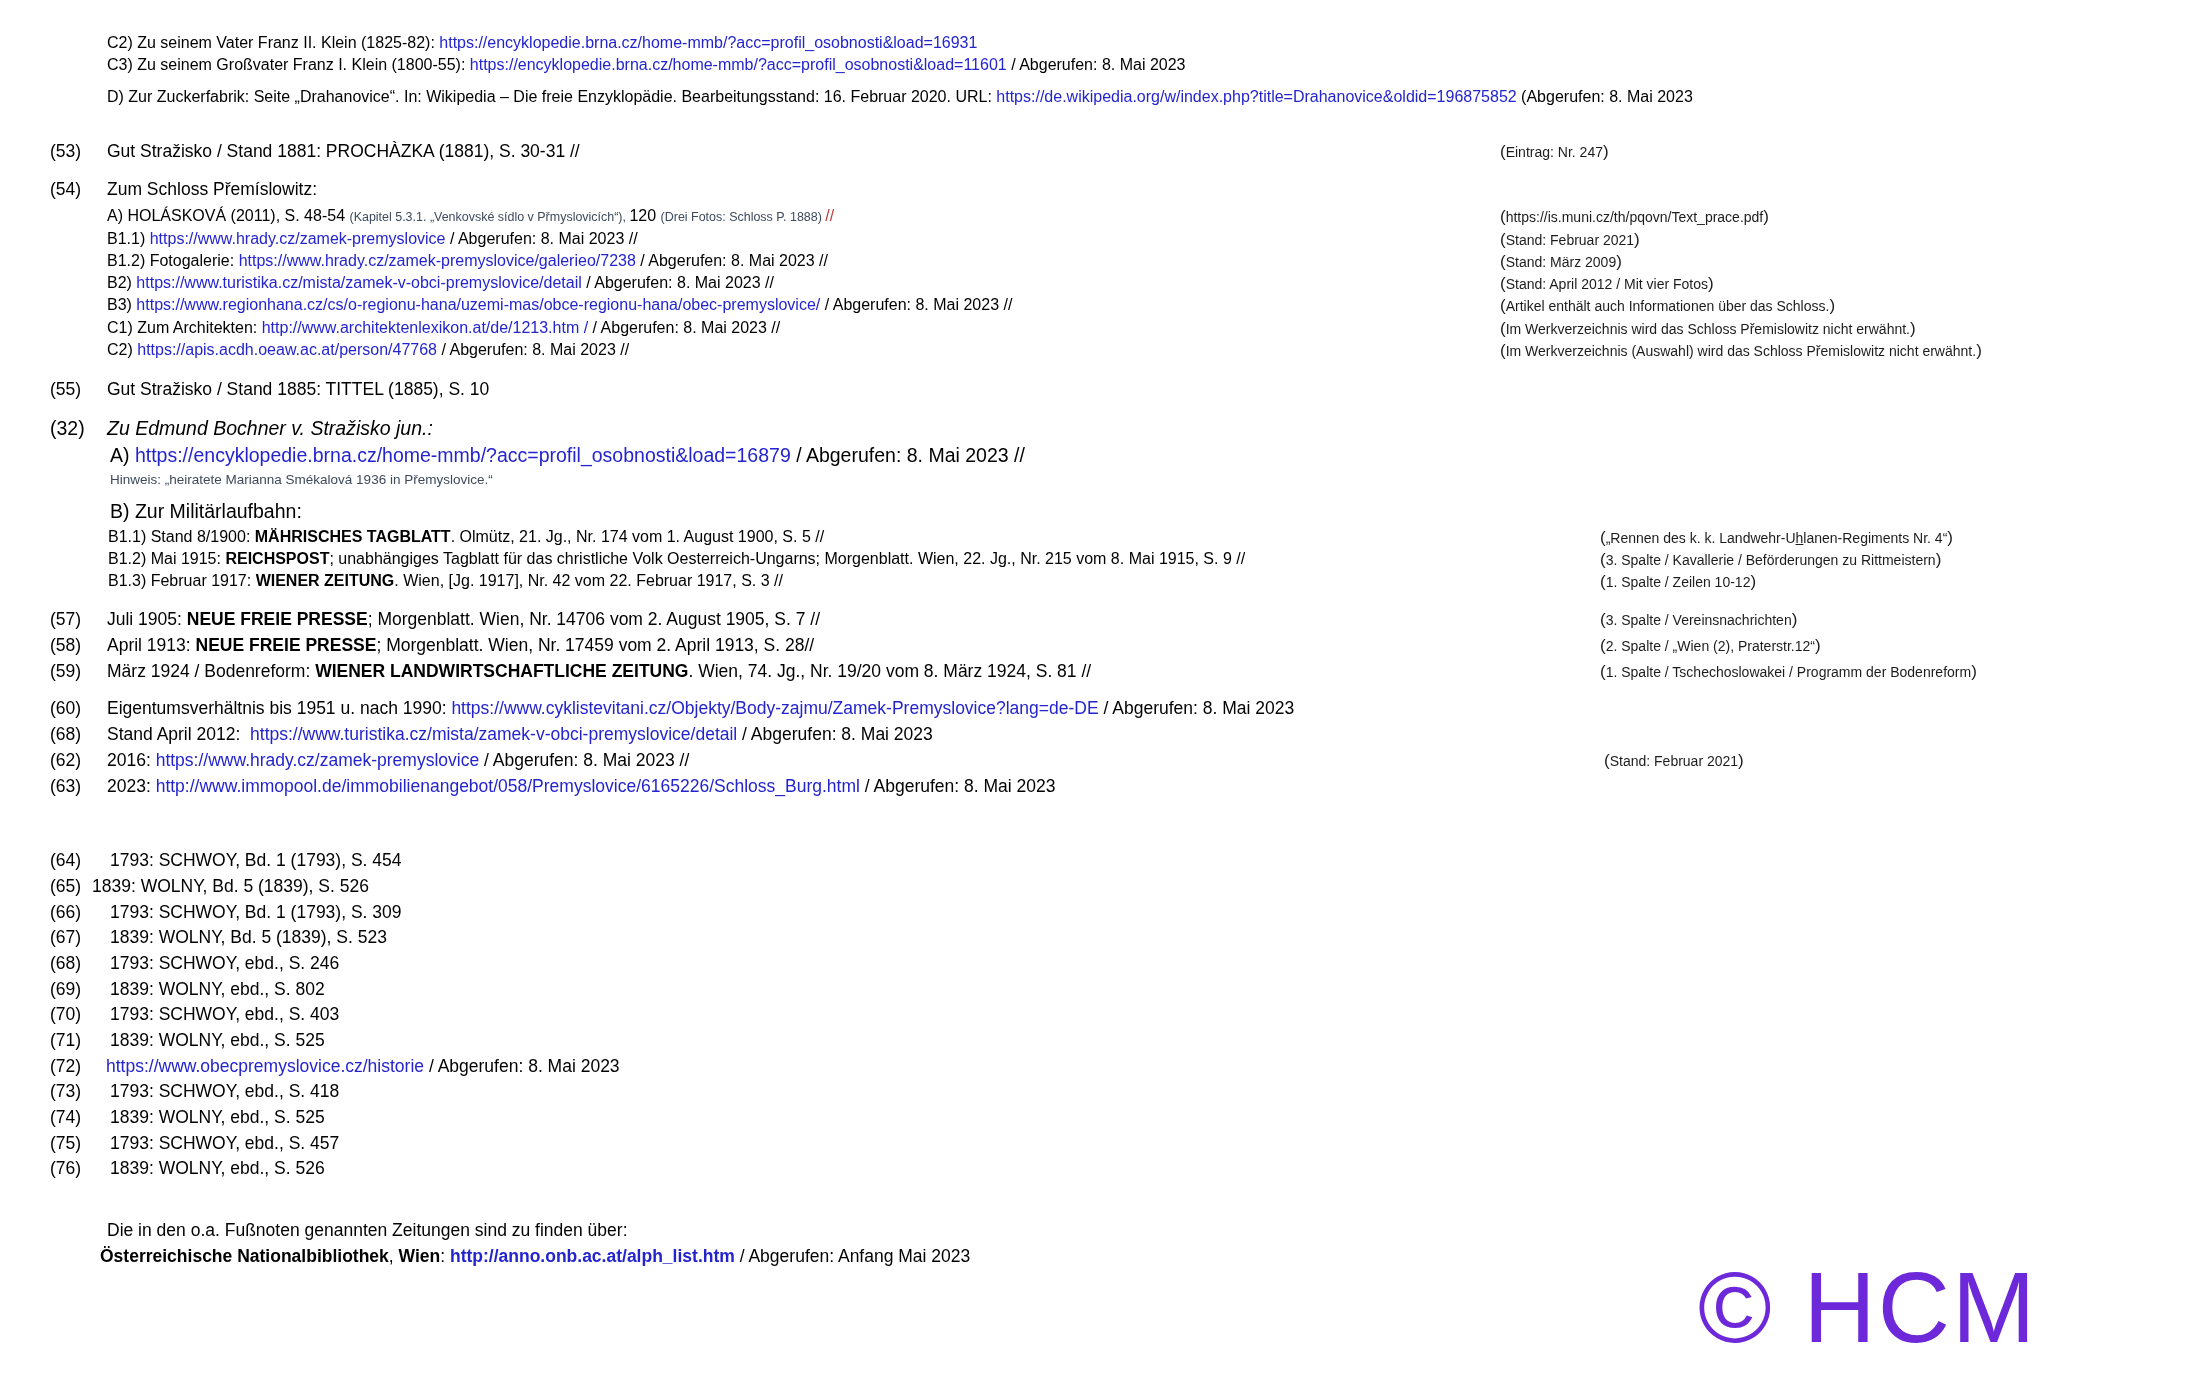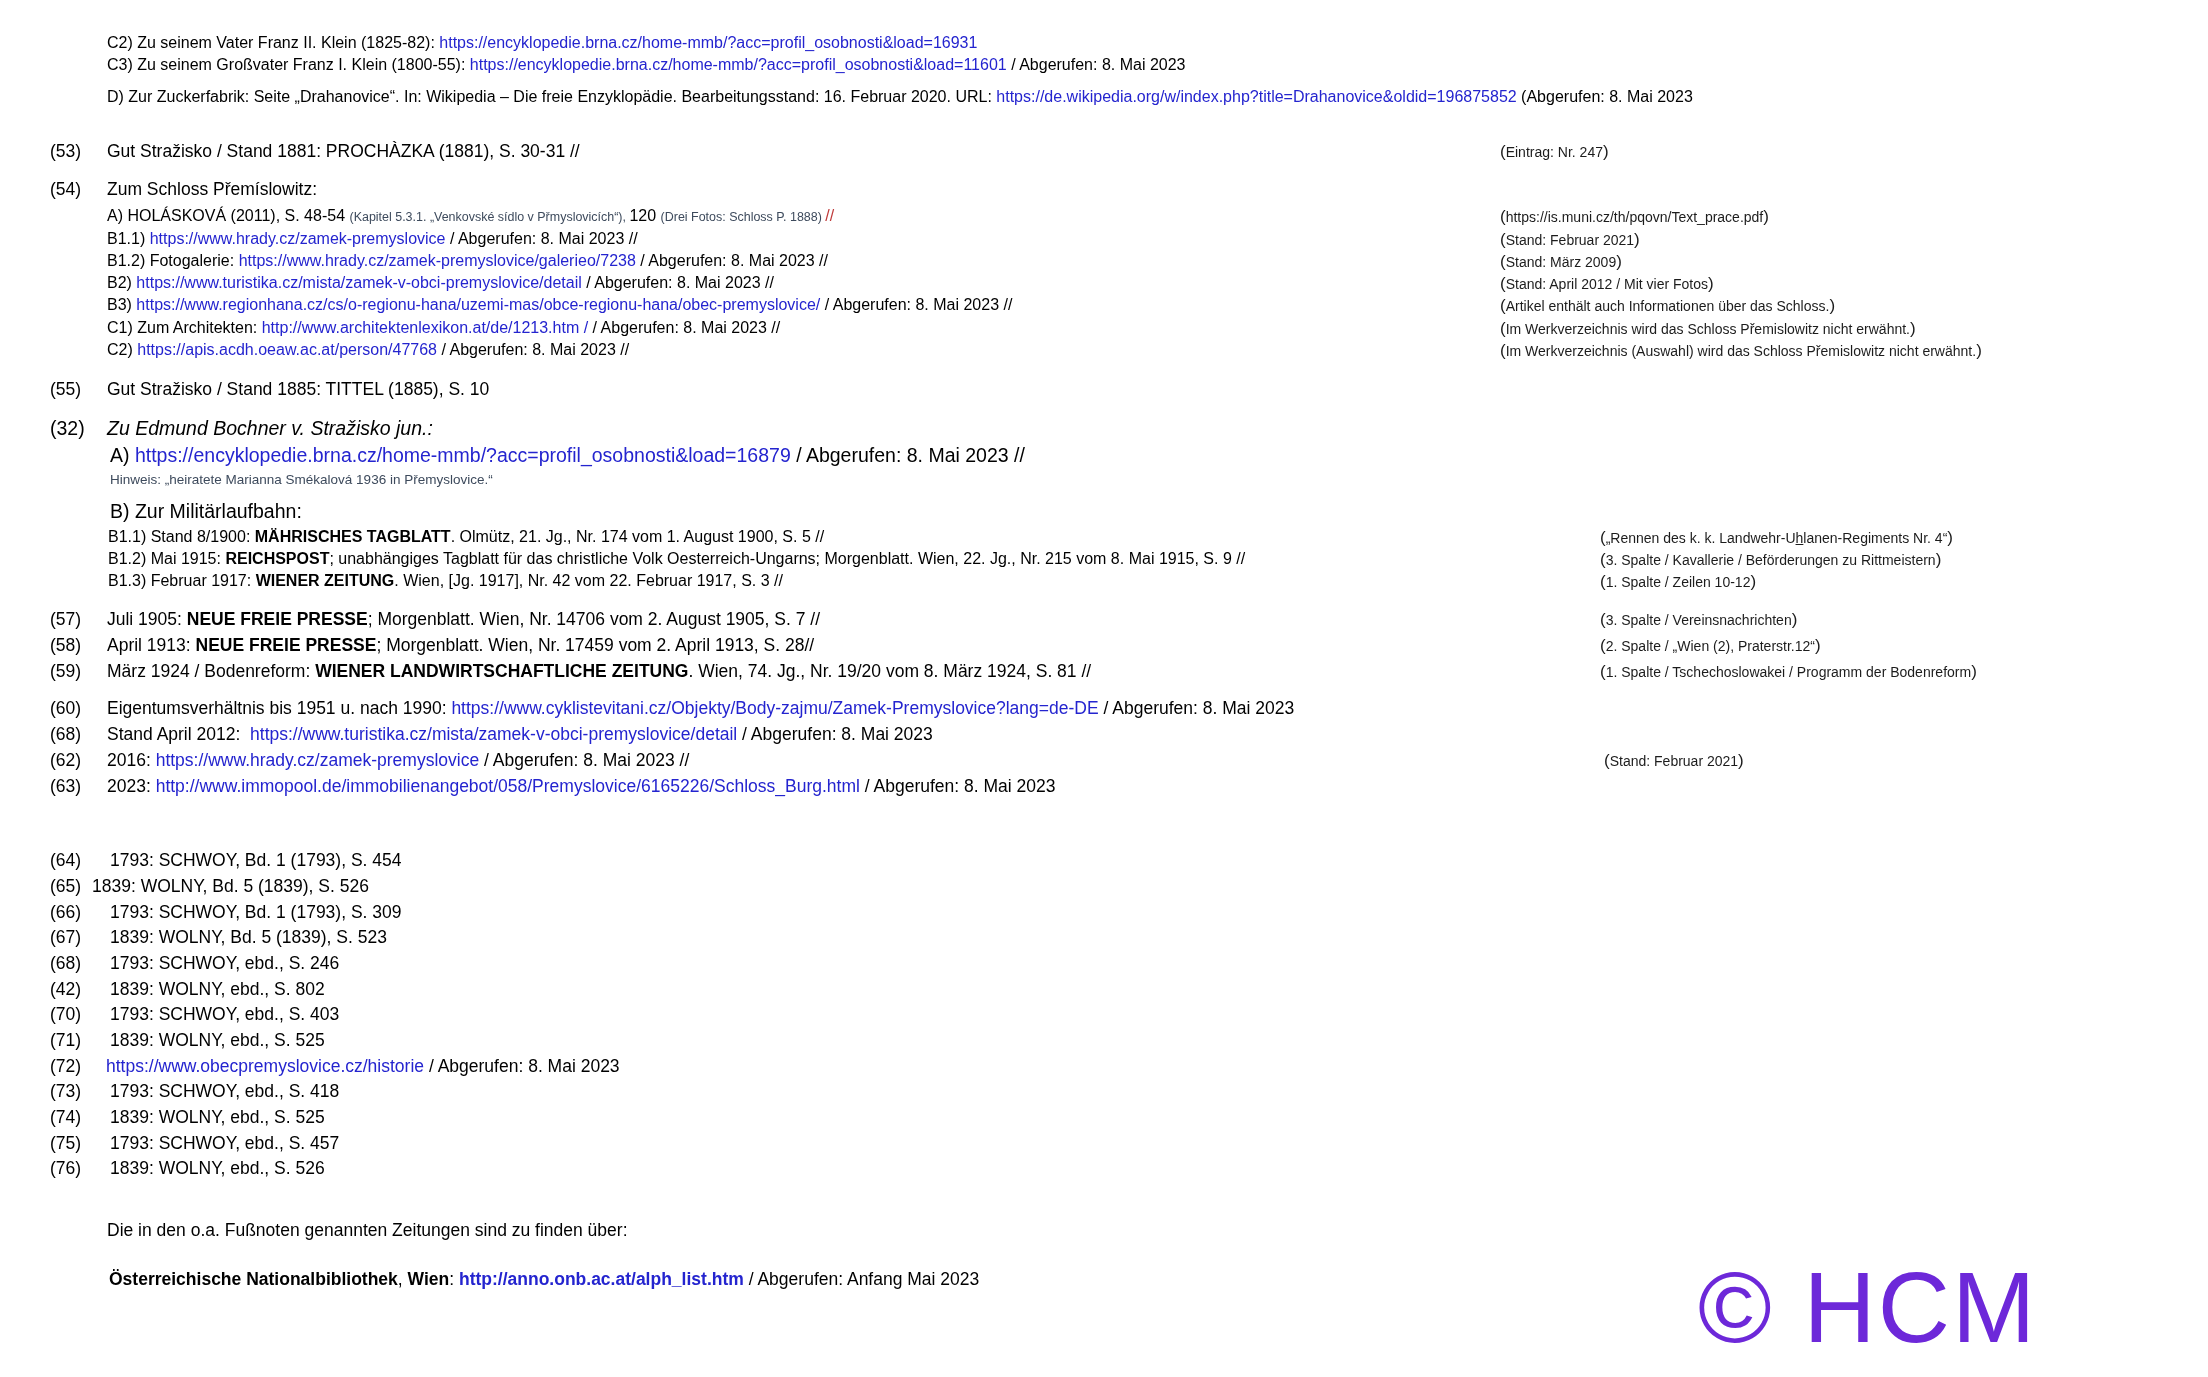--- a/index.html
+++ b/index.html
@@ -72,23 +72,23 @@
     <div class="row c-body" style="top: 661px;"><span class="num">(59)</span><span class="content" style="left: 107px;"><span>März 1924 / Bodenreform: </span><span class="bld">WIENER LANDWIRTSCHAFTLICHE ZEITUNG</span><span>. Wien, 74. Jg., Nr. 19/20 vom 8. März 1924, S. 81 //</span></span><span class="rightnote" style="left: 1600px;"><span class="rp">(</span><span class="ra">1. Spalte / Tschechoslowakei / Programm der Bodenreform</span><span class="rp">)</span></span></div>
     <div class="row c-body" style="top: 698px;"><span class="num">(60)</span><span class="content" style="left: 107px;"><span>Eigentumsverhältnis bis 1951 u. nach 1990: </span><span class="lnk">https://www.cyklistevitani.cz/Objekty/Body-zajmu/Zamek-Premyslovice?lang=de-DE</span><span> / Abgerufen: 8. Mai 2023</span></span></div>
     <div class="row c-body" style="top: 724px;"><span class="num">(68)</span><span class="content" style="left: 107px;"><span>Stand April 2012:  </span><span class="lnk">https://www.turistika.cz/mista/zamek-v-obci-premyslovice/detail</span><span> / Abgerufen: 8. Mai 2023</span></span></div>
     <div class="row c-body" style="top: 750px;"><span class="num">(62)</span><span class="content" style="left: 107px;"><span>2016: </span><span class="lnk">https://www.hrady.cz/zamek-premyslovice</span><span> / Abgerufen: 8. Mai 2023 //</span></span><span class="rightnote" style="left: 1604px;"><span class="rp">(</span><span class="ra">Stand: Februar 2021</span><span class="rp">)</span></span></div>
     <div class="row c-body" style="top: 776px;"><span class="num">(63)</span><span class="content" style="left: 107px;"><span>2023: </span><span class="lnk">http://www.immopool.de/immobilienangebot/058/Premyslovice/6165226/Schloss_Burg.html</span><span> / Abgerufen: 8. Mai 2023</span></span></div>
     <div class="row c-body" style="top: 850px;"><span class="num">(64)</span><span class="content" style="left: 110px;"><span>1793: SCHWOY, Bd. 1 (1793), S. 454</span></span></div>
     <div class="row c-body" style="top: 876px;"><span class="num">(65)</span><span class="content" style="left: 92px;"><span>1839: WOLNY, Bd. 5 (1839), S. 526</span></span></div>
     <div class="row c-body" style="top: 902px;"><span class="num">(66)</span><span class="content" style="left: 110px;"><span>1793: SCHWOY, Bd. 1 (1793), S. 309</span></span></div>
     <div class="row c-body" style="top: 927px;"><span class="num">(67)</span><span class="content" style="left: 110px;"><span>1839: WOLNY, Bd. 5 (1839), S. 523</span></span></div>
     <div class="row c-body" style="top: 953px;"><span class="num">(68)</span><span class="content" style="left: 110px;"><span>1793: SCHWOY, ebd., S. 246</span></span></div>
-    <div class="row c-body" style="top: 979px;"><span class="num">(42)</span><span class="content" style="left: 110px;"><span>1839: WOLNY, ebd., S. 802</span></span></div>
+    <div class="row c-body" style="top: 979px;"><span class="num">(69)</span><span class="content" style="left: 110px;"><span>1839: WOLNY, ebd., S. 802</span></span></div>
     <div class="row c-body" style="top: 1004px;"><span class="num">(70)</span><span class="content" style="left: 110px;"><span>1793: SCHWOY, ebd., S. 403</span></span></div>
     <div class="row c-body" style="top: 1030px;"><span class="num">(71)</span><span class="content" style="left: 110px;"><span>1839: WOLNY, ebd., S. 525</span></span></div>
     <div class="row c-body" style="top: 1056px;"><span class="num">(72)</span><span class="content" style="left: 106px;"><span class="lnk">https://www.obecpremyslovice.cz/historie</span><span> / Abgerufen: 8. Mai 2023</span></span></div>
     <div class="row c-body" style="top: 1081px;"><span class="num">(73)</span><span class="content" style="left: 110px;"><span>1793: SCHWOY, ebd., S. 418</span></span></div>
     <div class="row c-body" style="top: 1107px;"><span class="num">(74)</span><span class="content" style="left: 110px;"><span>1839: WOLNY, ebd., S. 525</span></span></div>
     <div class="row c-body" style="top: 1133px;"><span class="num">(75)</span><span class="content" style="left: 110px;"><span>1793: SCHWOY, ebd., S. 457</span></span></div>
     <div class="row c-body" style="top: 1158px;"><span class="num">(76)</span><span class="content" style="left: 110px;"><span>1839: WOLNY, ebd., S. 526</span></span></div>
     <div class="row c-body" style="top: 1220px;"><span class="content" style="left: 107px;"><span>Die in den o.a. Fußnoten genannten Zeitungen sind zu finden über:</span></span></div>
-    <div class="row c-body" style="top: 1246px;"><span class="content" style="left: 109px; margin-top: 23px;"><span class="bld">Österreichische Nationalbibliothek</span><span>, </span><span class="bld">Wien</span><span>: </span><span class="bld lnk">http://anno.onb.ac.at/alph_list.htm</span><span> / Abgerufen: Anfang Mai 2023</span></span></div>
+    <div class="row c-body" style="top: 1246px;"><span class="content" style="left: 100px;"><span class="bld">Österreichische Nationalbibliothek</span><span>, </span><span class="bld">Wien</span><span>: </span><span class="bld lnk">http://anno.onb.ac.at/alph_list.htm</span><span> / Abgerufen: Anfang Mai 2023</span></span></div>
   </div>
 
 </body></html>

